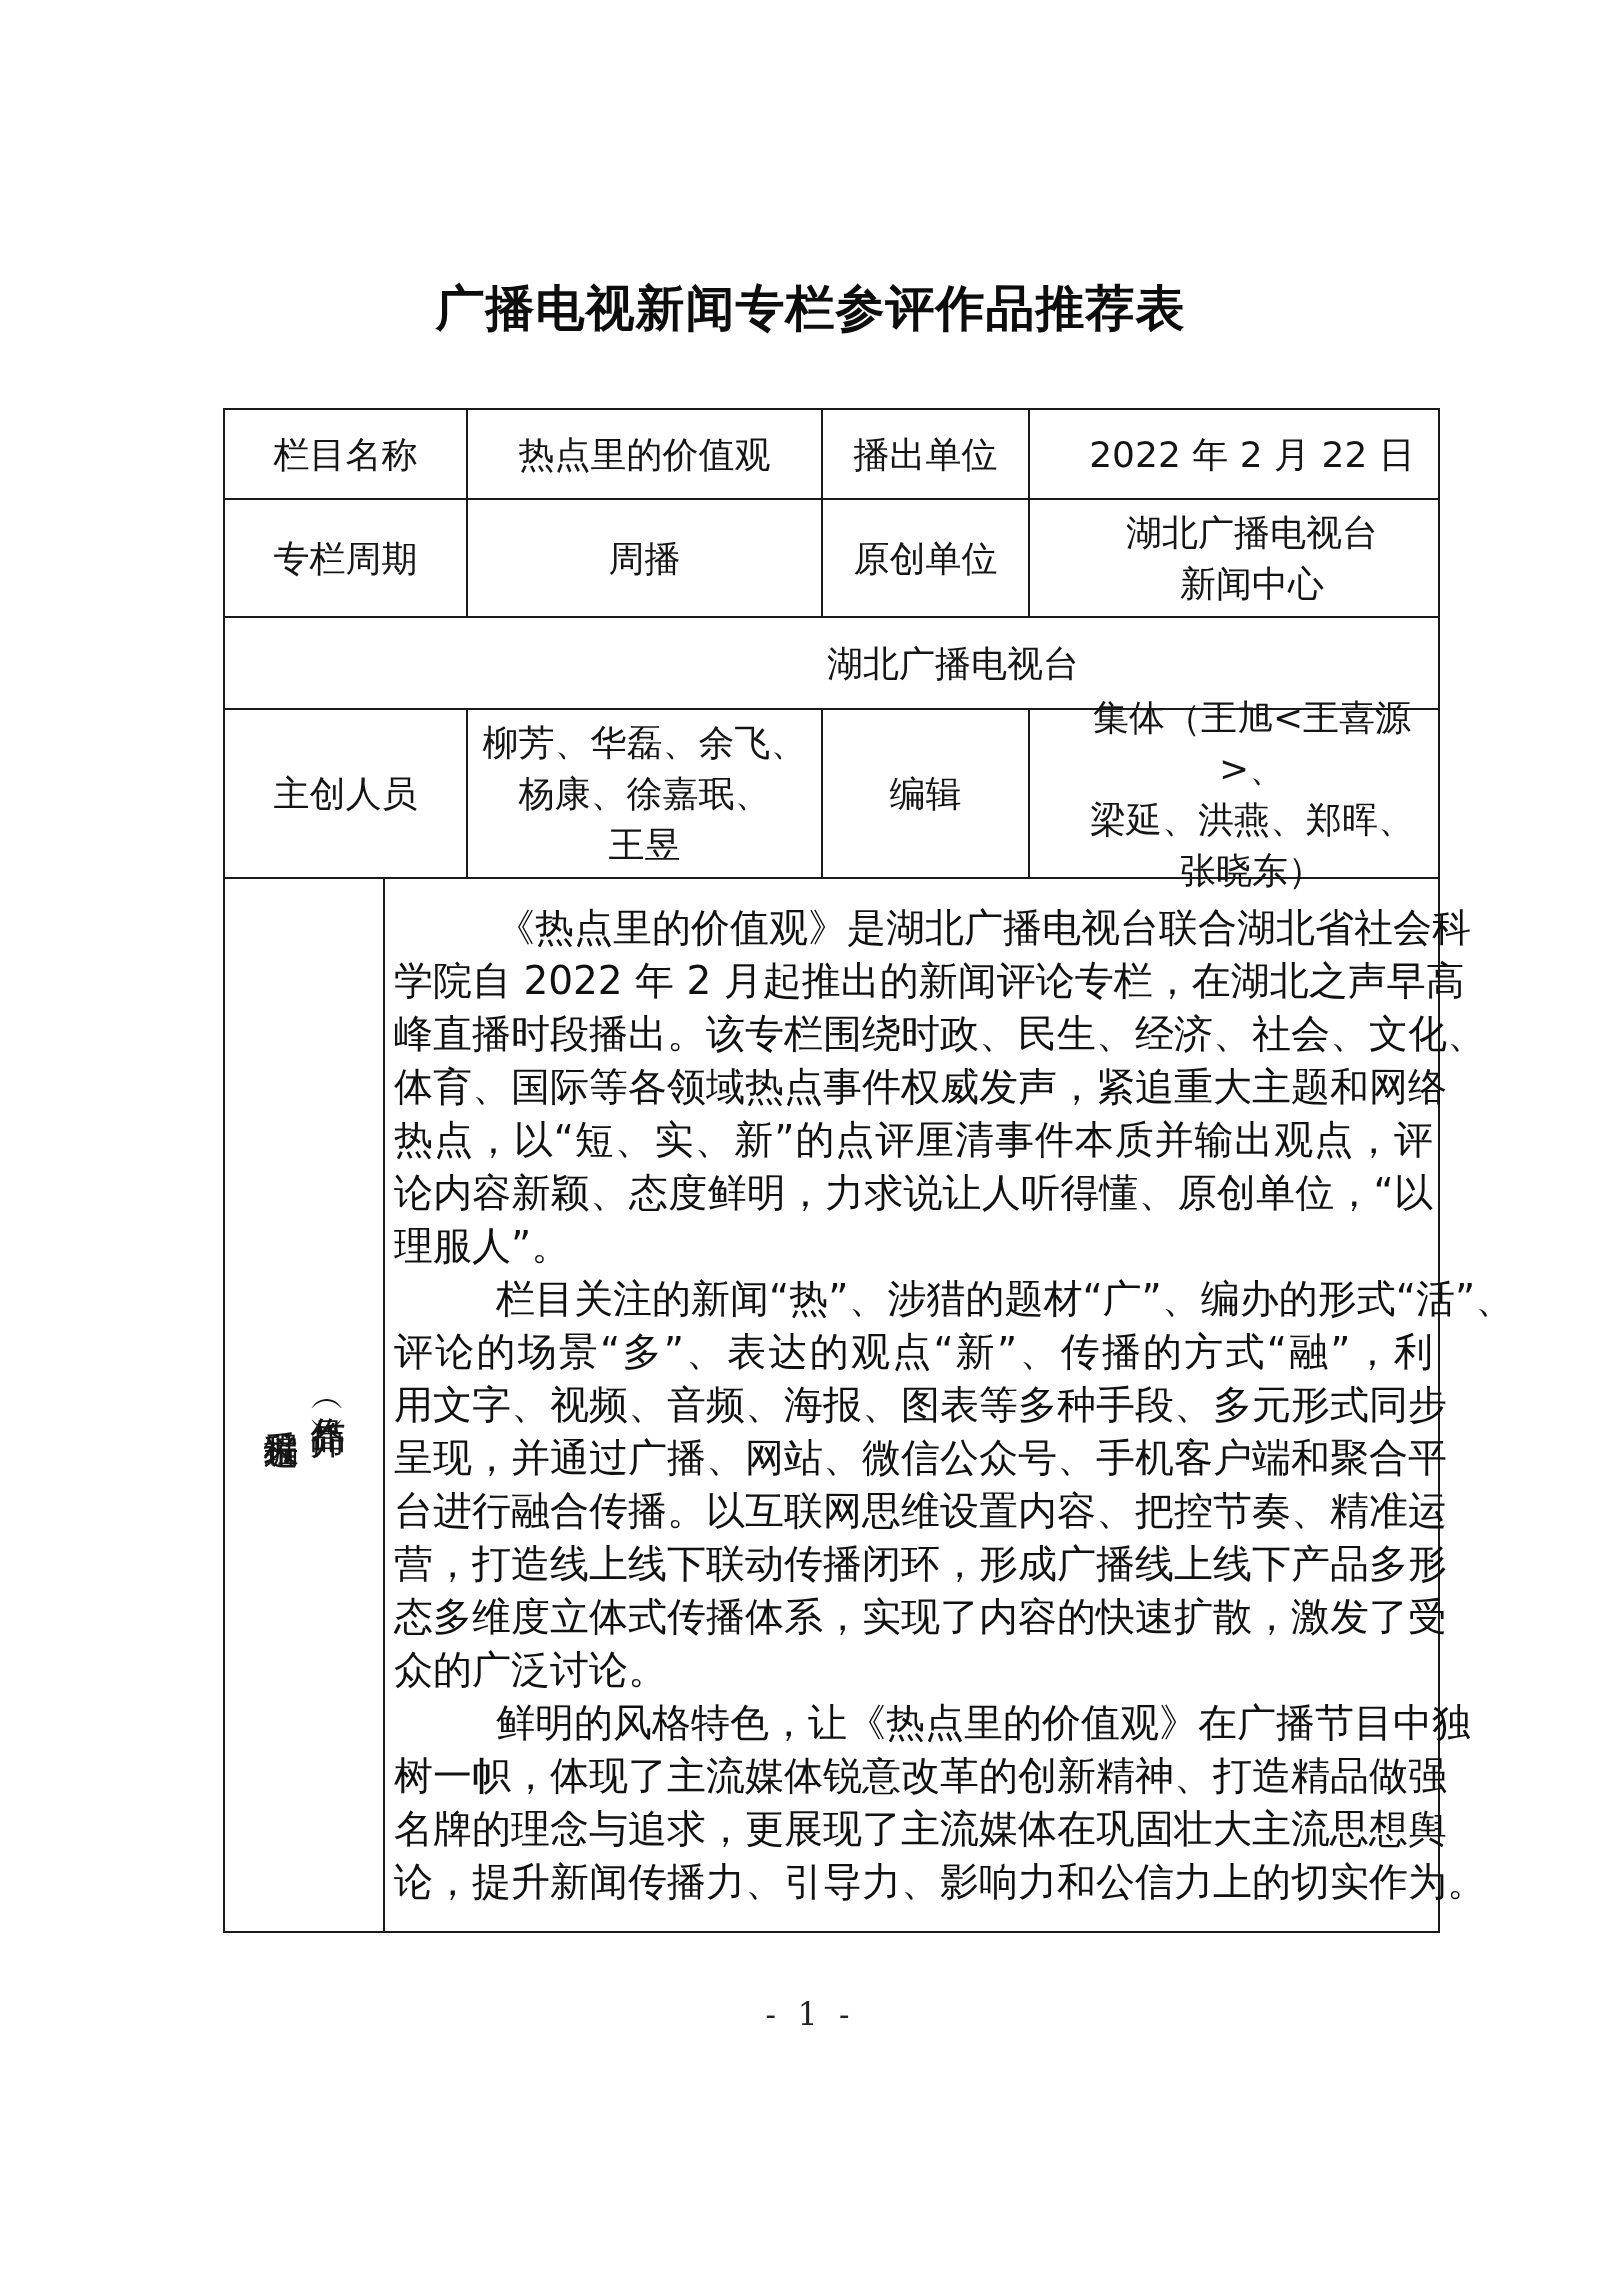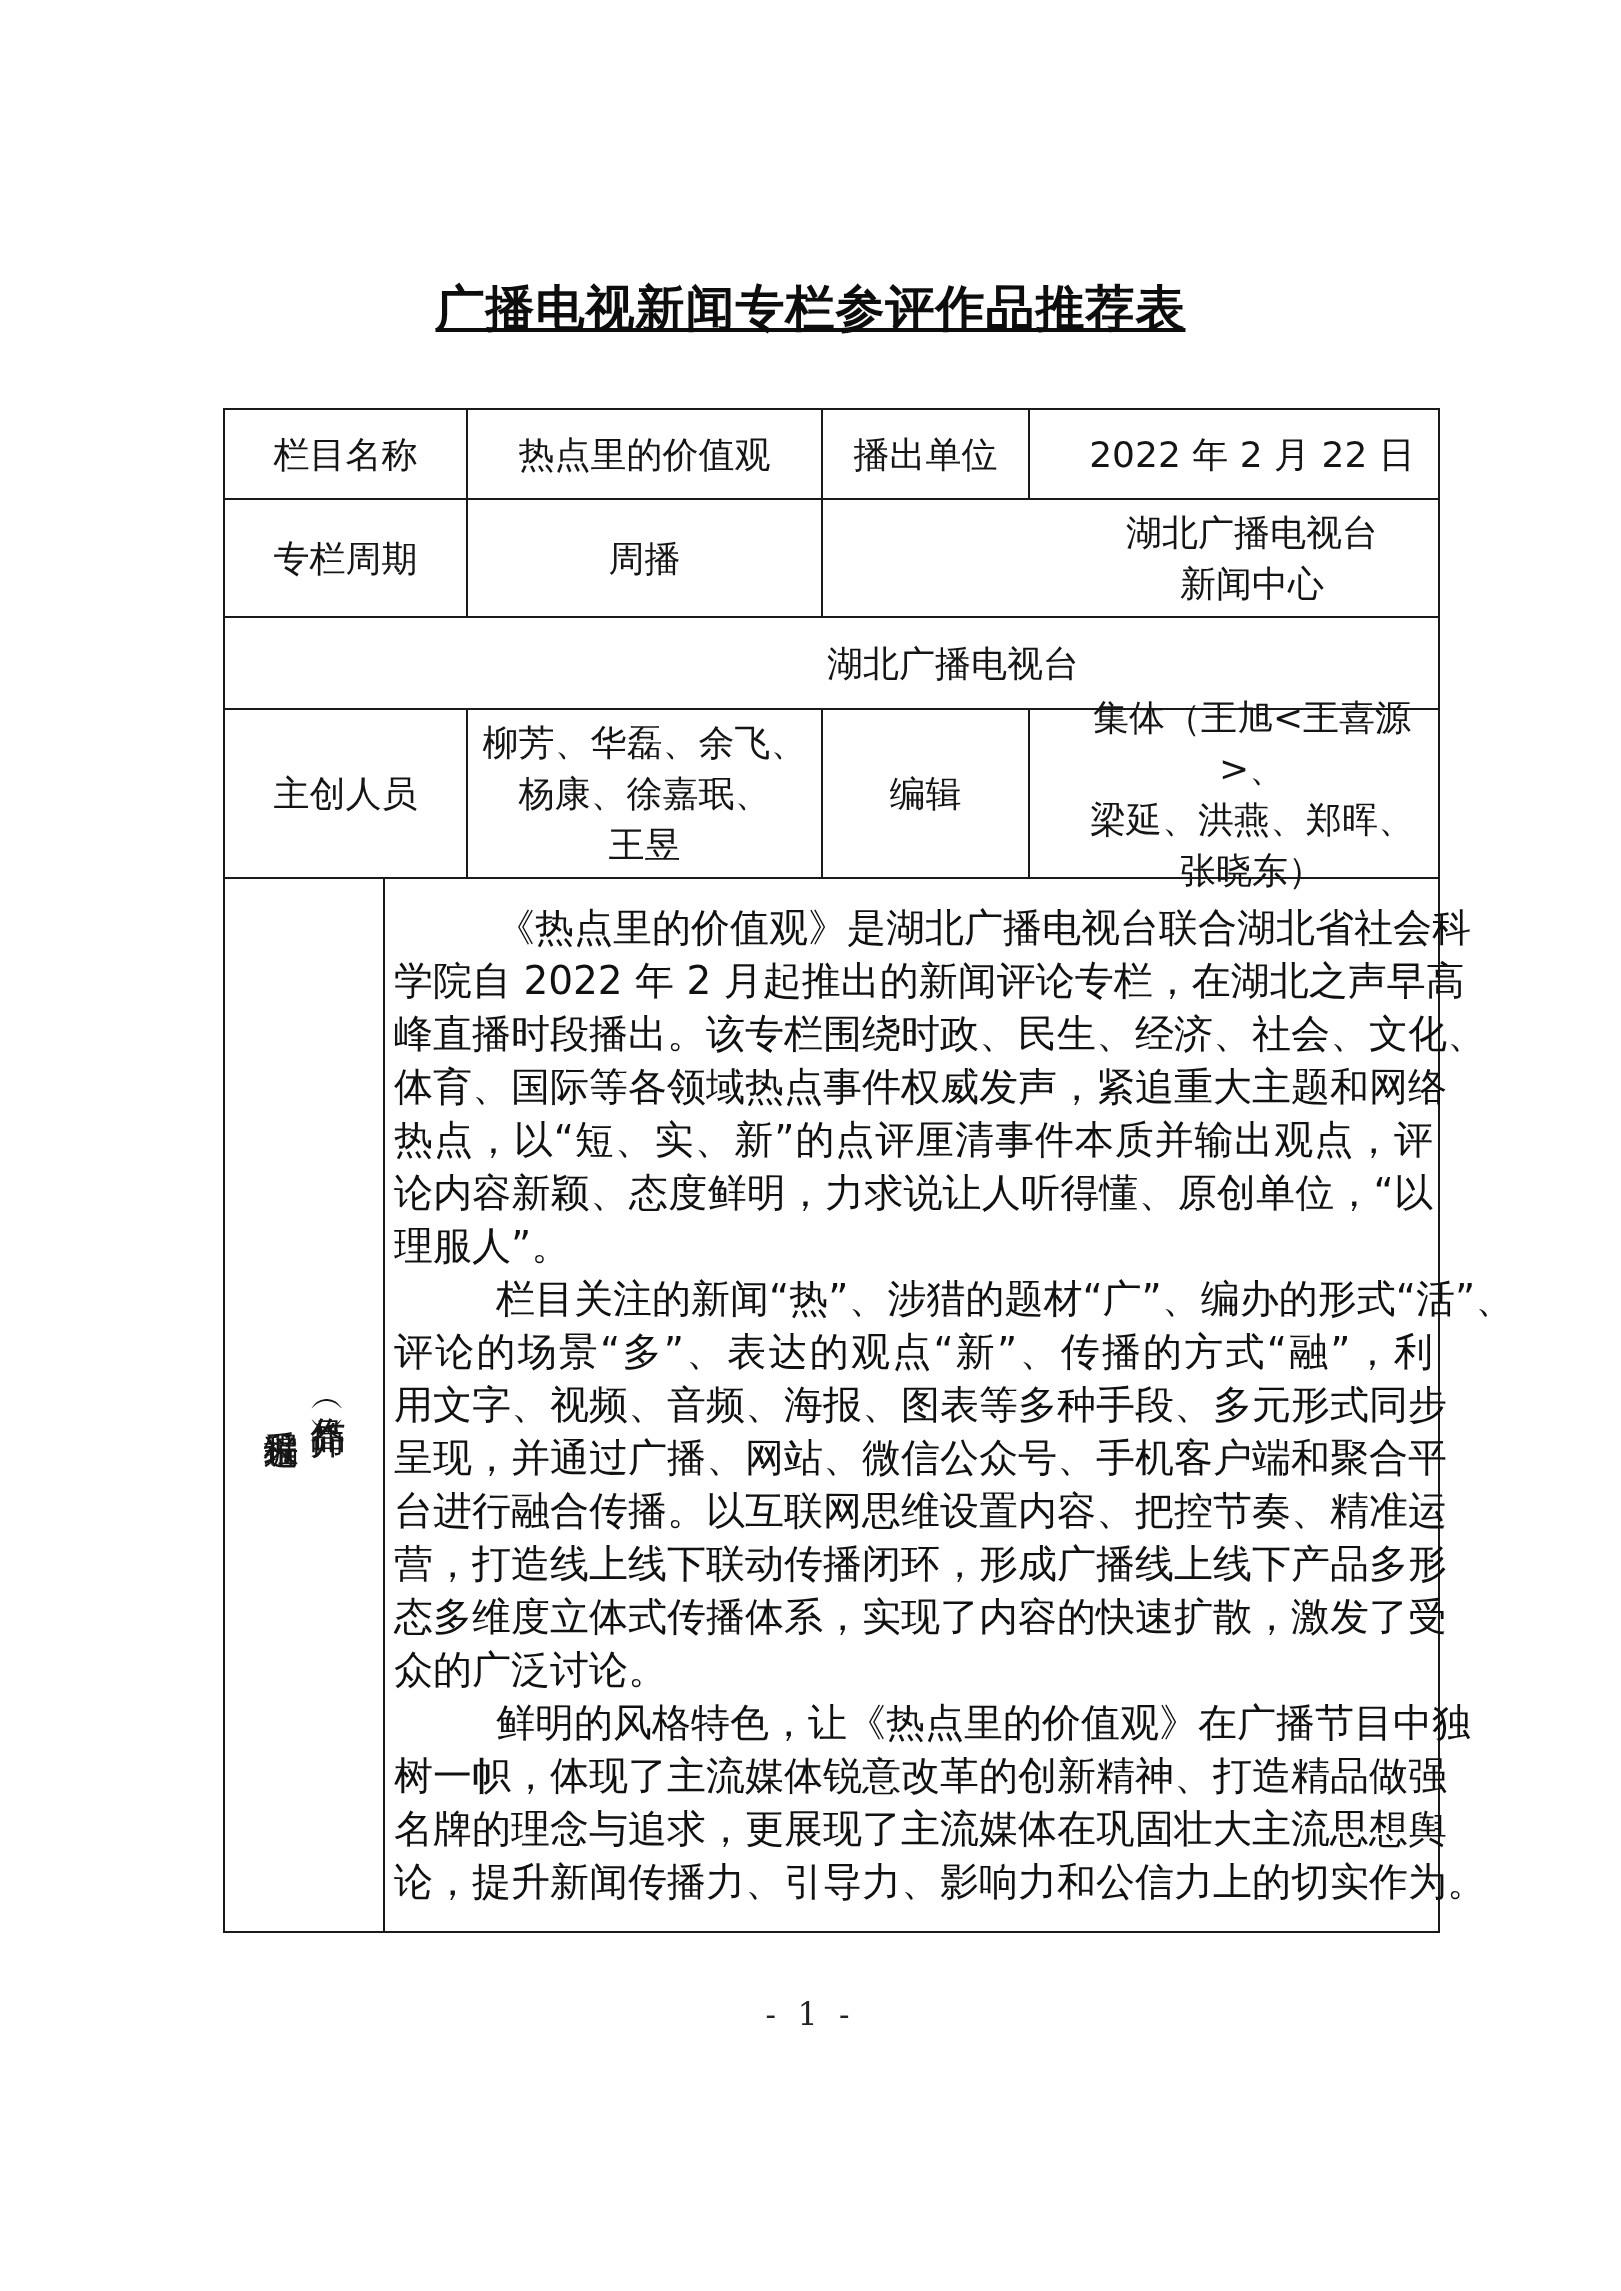--- a/index.html
+++ b/index.html
@@ -18,21 +18,20 @@
     .page-title {
       position: absolute;
       left: 0;
       width: 1621px;
       top: 276px;
       text-align: center;
       font-size: 49px;
       font-weight: bold;
       letter-spacing: 1px;
       color: #0d0d0d;
-      text-decoration: underline;
     }
     .form-table {
       position: absolute;
       left: 223px;
       top: 408px;
       width: 1217px;
       height: 1525px;
       border: 2px solid #1a1a1a;
       box-sizing: border-box;
     }
@@ -141,20 +140,21 @@
   <div class="row r1">
     <div class="cell c1 bordered-right">栏目名称</div>
     <div class="cell c2 bordered-right">热点里的价值观</div>
     <div class="cell c3 bordered-right">播出单位</div>
     <div class="cell c4">2022 年 2 月 22 日</div>
   </div>
 
   <div class="row r2">
     <div class="cell c1 bordered-right">专栏周期</div>
     <div class="cell c2 bordered-right">周播</div>
+    <div class="cell c3 bordered-right">原创单位</div>
     <div class="cell c4">
       <span>湖北广播电视台</span>
       <span>新闻中心</span>
     </div>
   </div>
 
   <div class="row r3">
     <div class="cell c234">湖北广播电视台</div>
   </div>
 

